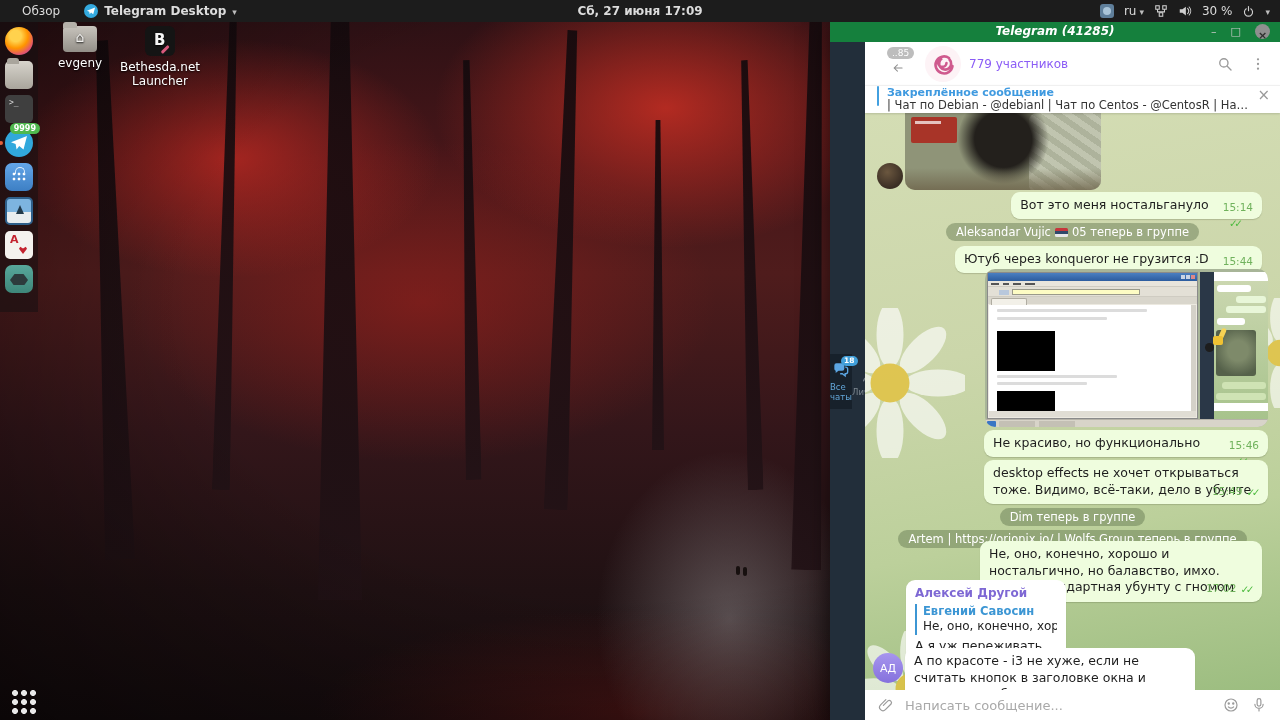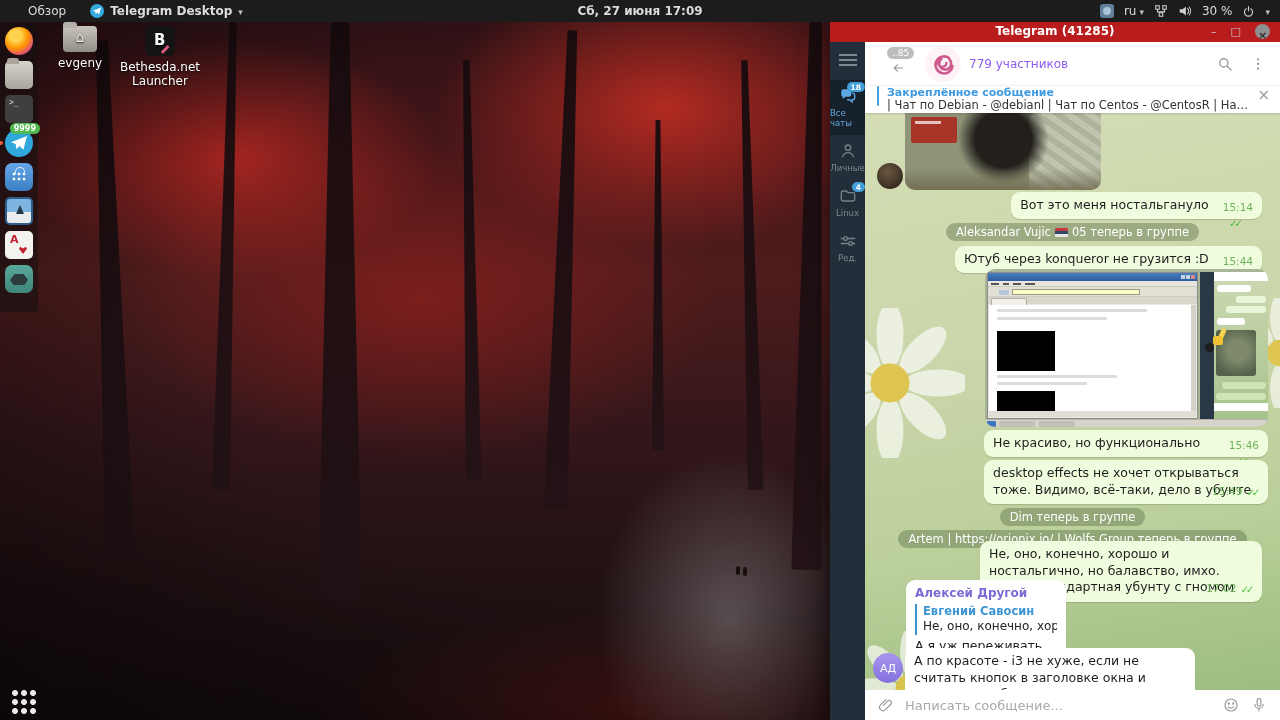--- a/index.html
+++ b/index.html
@@ -27,21 +27,21 @@
   .t4{left:462px; top:60px; width:16px; height:420px; transform:rotate(-1deg);}
   .t5{left:552px; top:30px; width:24px; height:480px; transform:rotate(2deg);}
   .t6{left:652px; top:120px; width:12px; height:330px;}
   .t7{left:742px; top:60px; width:16px; height:430px; transform:rotate(-1.5deg);}
   .t8{left:796px; top:10px; width:30px; height:560px; transform:rotate(1deg);}
   .figure { position:absolute; width:4px; height:9px; background:#17100f; border-radius:2px; }
 
   
   .topbar { position:absolute; left:0; top:0; width:1280px; height:22px; background:#1c1c1c;
     display:flex; align-items:center; color:#dcdcdc; font-size:12px; z-index:60; }
-  .tb-left { display:flex; align-items:center; gap:24px; padding-left:28px; flex:1; }
+  .tb-left { display:flex; align-items:center; gap:24px; padding-left:22px; flex:1; }
   .activities { cursor:default; }
   .appmenu { display:flex; align-items:center; gap:6px; font-weight:bold; }
   .tb-clock { position:absolute; left:50%; transform:translateX(-50%); font-weight:bold; }
   .tb-right { display:flex; align-items:center; gap:10px; margin-left:auto; padding-right:10px; }
   .chev::before { content:"▾"; font-size:9px; color:#bdbdbd; }
   .tg-mini { width:14px; height:14px; border-radius:50%; background:#34aadf; position:relative; display:inline-block; }
   .tg-mini svg, .dock-tg svg { position:absolute; inset:0; }
   .tray-tg { width:14px; height:14px; border-radius:3px; background:#5f7f9b; position:relative; }
   .tray-tg::after { content:""; position:absolute; left:3px; top:3px; width:8px; height:8px;
     border-radius:50%; background:#a9c4d8; }
@@ -99,32 +99,32 @@
     background:#d8597c; transform:rotate(-45deg); border-radius:2px; }
   .show-apps { position:absolute; left:10px; top:688px; width:28px; height:28px; z-index:50;
     background:
      radial-gradient(circle 3px at 5px 5px,#e8e8e8 95%,transparent), radial-gradient(circle 3px at 14px 5px,#e8e8e8 95%,transparent), radial-gradient(circle 3px at 23px 5px,#e8e8e8 95%,transparent),
      radial-gradient(circle 3px at 5px 14px,#e8e8e8 95%,transparent), radial-gradient(circle 3px at 14px 14px,#e8e8e8 95%,transparent), radial-gradient(circle 3px at 23px 14px,#e8e8e8 95%,transparent),
      radial-gradient(circle 3px at 5px 23px,#e8e8e8 95%,transparent), radial-gradient(circle 3px at 14px 23px,#e8e8e8 95%,transparent), radial-gradient(circle 3px at 23px 23px,#e8e8e8 95%,transparent); }
 
   
   .tgwin { position:absolute; left:830px; top:20px; width:450px; height:700px; z-index:55;
     box-shadow:0 6px 24px rgba(0,0,0,0.6); display:flex; flex-direction:column; }
-  .tg-titlebar { height:22px; background:#b91c1c; display:flex; align-items:center; position:relative; flex:none; }
+  .tg-titlebar { height:22px; background:#15803d; display:flex; align-items:center; position:relative; flex:none;font-style:italic; }
   .tg-title { position:absolute; left:0; right:0; text-align:center; color:#fff; font-size:12px; font-weight:bold; }
   .win-btns { margin-left:auto; display:flex; align-items:center; gap:14px; padding-right:10px; z-index:2; }
   .wb { color:#c9c9c9; font-size:11px; line-height:1; }
   .wb-min::before { content:"–"; }
   .wb-max::before { content:"□"; }
   .wb-close { width:15px; height:15px; border-radius:50%; background:#8f8f8f; text-align:center; }
   .wb-close::before { content:"×"; color:#2e2e2e; font-size:11px; font-weight:bold; line-height:14px; }
   .tg-body { flex:1; display:flex; min-height:0; }
 
   
-  .rail { width:35px; background:#222e3a; flex:none; display:flex; flex-direction:column; align-items:center; }
+  .rail { width:35px; background:#222e3a; flex:none; display:flex; flex-direction:row; align-items:center; }
   .rail-burger { margin:12px 0 14px; width:18px; height:12px;
     background:linear-gradient(#7e8893,#7e8893) 0 0/18px 2px no-repeat,
                linear-gradient(#7e8893,#7e8893) 0 5px/18px 2px no-repeat,
                linear-gradient(#7e8893,#7e8893) 0 10px/18px 2px no-repeat; }
   .rail-item { width:35px; padding:6px 0 7px; display:flex; flex-direction:column; align-items:center;
     gap:2px; color:#7d8790; font-size:8.5px; position:relative; }
   .rail-item.active { background:#17212b; color:#62a6d8; }
   .rail-ico { width:22px; height:20px; position:relative; }
   .rail-badge { position:absolute; top:-4px; right:-6px; background:#419fd9; color:#fff;
     font-size:7.5px; font-weight:bold; padding:0.5px 3.5px; border-radius:7px; }

